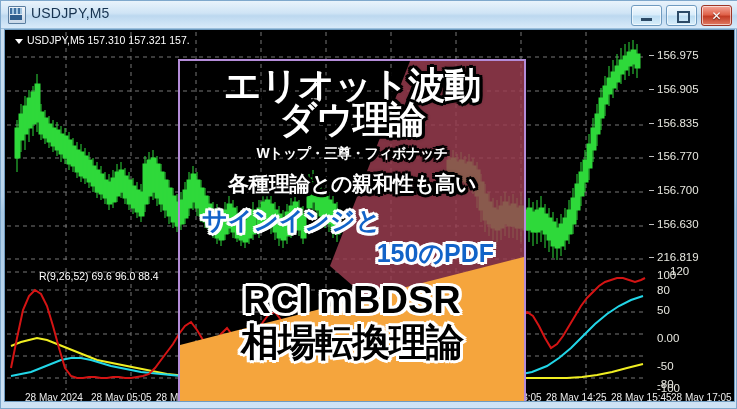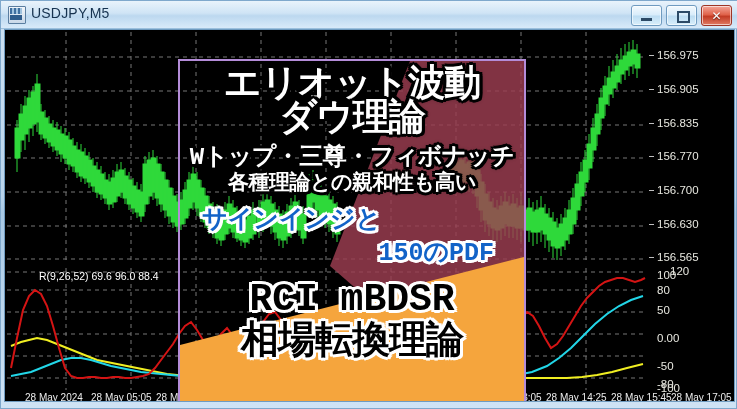--- a/index.html
+++ b/index.html
@@ -58,21 +58,21 @@
   .ind-hdr{left:10px;top:240px;padding-left:24px;}
   .tri{display:inline-block;width:0;height:0;border-left:4px solid transparent;
     border-right:4px solid transparent;border-top:5px solid #fff;
     vertical-align:middle;margin-right:4px;}
 
   svg{display:block;}
   .gridsvg{position:absolute;left:0;top:0;}
 
   
   .overlay{position:absolute;left:173px;top:29px;width:348px;height:347px;
-    border:2px solid #b48cd8;box-sizing:border-box;overflow:hidden;z-index:10;font-family:Liberation Mono, monospace;}
+    border:2px solid #b48cd8;box-sizing:border-box;overflow:hidden;z-index:10;}
   .ov-band-red{position:absolute;left:0;top:0;width:100%;height:100%;}
   .ov-text{position:absolute;left:0;top:0;width:100%;height:100%;}
 
   .ln{position:absolute;width:100%;text-align:center;white-space:nowrap;line-height:1;}
 
   .w-out{color:#ffffff;font-weight:bold;
     text-shadow:
       -2px -2px 0 #000,2px -2px 0 #000,-2px 2px 0 #000,2px 2px 0 #000,
       -3px 0 0 #000,3px 0 0 #000,0 -3px 0 #000,0 3px 0 #000,
       -3px -2px 0 #000,3px -2px 0 #000,-3px 2px 0 #000,3px 2px 0 #000,
@@ -83,21 +83,21 @@
       -3px 0 0 #fff,3px 0 0 #fff,0 -3px 0 #fff,0 3px 0 #fff,
       -3px -2px 0 #fff,3px -2px 0 #fff,-3px 2px 0 #fff,3px 2px 0 #fff;}
   .k-out{color:#000000;font-weight:bold;
     text-shadow:
       -2px -2px 0 #fff,2px -2px 0 #fff,-2px 2px 0 #fff,2px 2px 0 #fff,
       -3px 0 0 #fff,3px 0 0 #fff,0 -3px 0 #fff,0 3px 0 #fff,
       -3px -2px 0 #fff,3px -2px 0 #fff,-3px 2px 0 #fff,3px 2px 0 #fff;}
 
   .l1{top:6px;font-size:37px;letter-spacing:-1px;}
   .l2{top:40px;font-size:37px;letter-spacing:-1px;}
-  .l3{top:85px;font-size:24px;letter-spacing:-.5px;}
+  .l3{top:85px;font-size:14px;letter-spacing:-.5px;}
   .l4{top:112px;font-size:21px;letter-spacing:-.5px;}
   .l5{top:147px;font-size:25px;text-align:left;padding-left:22px;box-sizing:border-box;}
   .l6{top:180px;font-size:25px;text-align:right;padding-right:30px;box-sizing:border-box;}
   .l7{top:220px;font-size:38px;letter-spacing:0px;}
   .l8{top:262px;font-size:38px;letter-spacing:-1px;}
 </style>
 </head>
 <body>
 
 <div class="window">
@@ -404,37 +404,38 @@
                     238,86 244,76 250,64 256,54 262,46 268,44 274,52 280,64 286,78 292,90
                     298,100 304,106 310,102 316,92 322,80 328,72 334,64 340,56 346,50 352,46
                     358,50 364,58 370,68 376,74 382,70 388,62 394,56 400,62 406,70 412,78
                     418,84 424,80 430,74 436,68 442,62 448,58 454,62 460,70 466,78 472,86
                     478,92 484,96 490,92 496,84 502,74 508,62 514,50 520,44 526,48 532,58
                     538,70 544,80 550,76 556,68 562,58 568,48 574,38 580,30 586,24 592,18
                     598,14 604,12 610,10 616,10 622,12 628,14 634,12 638,10"></polyline>
         </svg>
       </div>
 
+      <div class="hdr price-hdr"><span class="tri"></span><span>USDJPY,M5  157.310 157.321 157.</span></div>
       <div class="hdr ind-hdr">R(9,26,52) 69.6 96.0 88.4</div>
 
       <div class="axis">
         <div class="tickdash" style="top:25px"></div>
           <div class="lab" style="top:19px;left:8px">156.975</div>
         <div class="tickdash" style="top:59px"></div>
           <div class="lab" style="top:53px;left:8px">156.905</div>
         <div class="tickdash" style="top:93px"></div>
           <div class="lab" style="top:87px;left:8px">156.835</div>
         <div class="tickdash" style="top:126px"></div>
           <div class="lab" style="top:120px;left:8px">156.770</div>
         <div class="tickdash" style="top:160px"></div>
           <div class="lab" style="top:154px;left:8px">156.700</div>
         <div class="tickdash" style="top:194px"></div>
           <div class="lab" style="top:188px;left:8px">156.630</div>
         <div class="tickdash" style="top:227px"></div>
-          <div class="lab" style="top:221px;left:8px">156.565</div>
+          <div class="lab" style="top:221px;left:8px">216.819</div>
 
         <div class="lab" style="top:235px;left:21px">120</div>
         <div class="lab" style="top:239px;left:8px">100</div>
         <div class="lab" style="top:254px;left:8px">80</div>
         <div class="lab" style="top:274px;left:8px">50</div>
         <div class="lab" style="top:302px;left:8px">0.00</div>
         <div class="lab" style="top:330px;left:8px">-50</div>
         <div class="lab" style="top:348px;left:8px">-80</div>
         <div class="lab" style="top:352px;left:8px">-100</div>
       </div>

